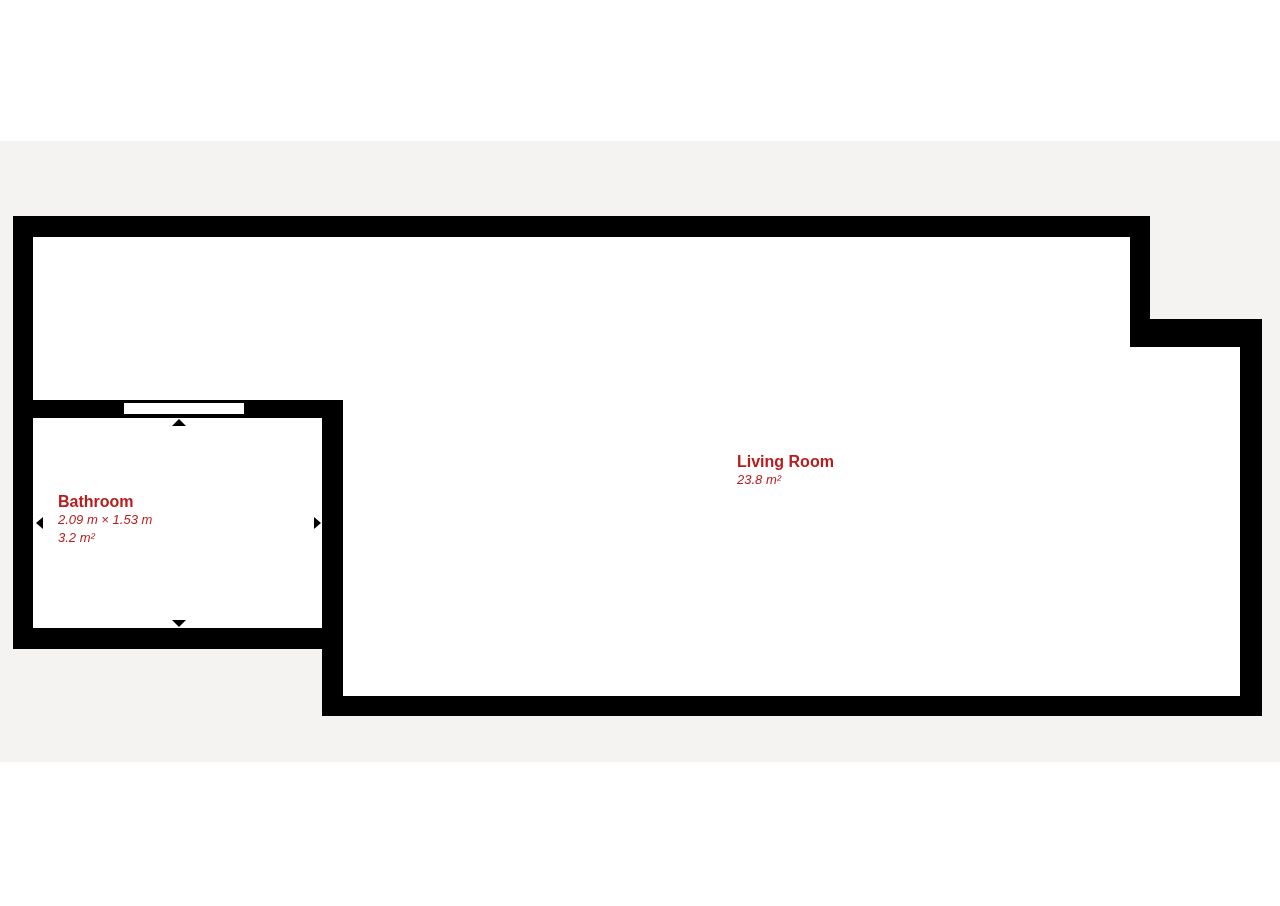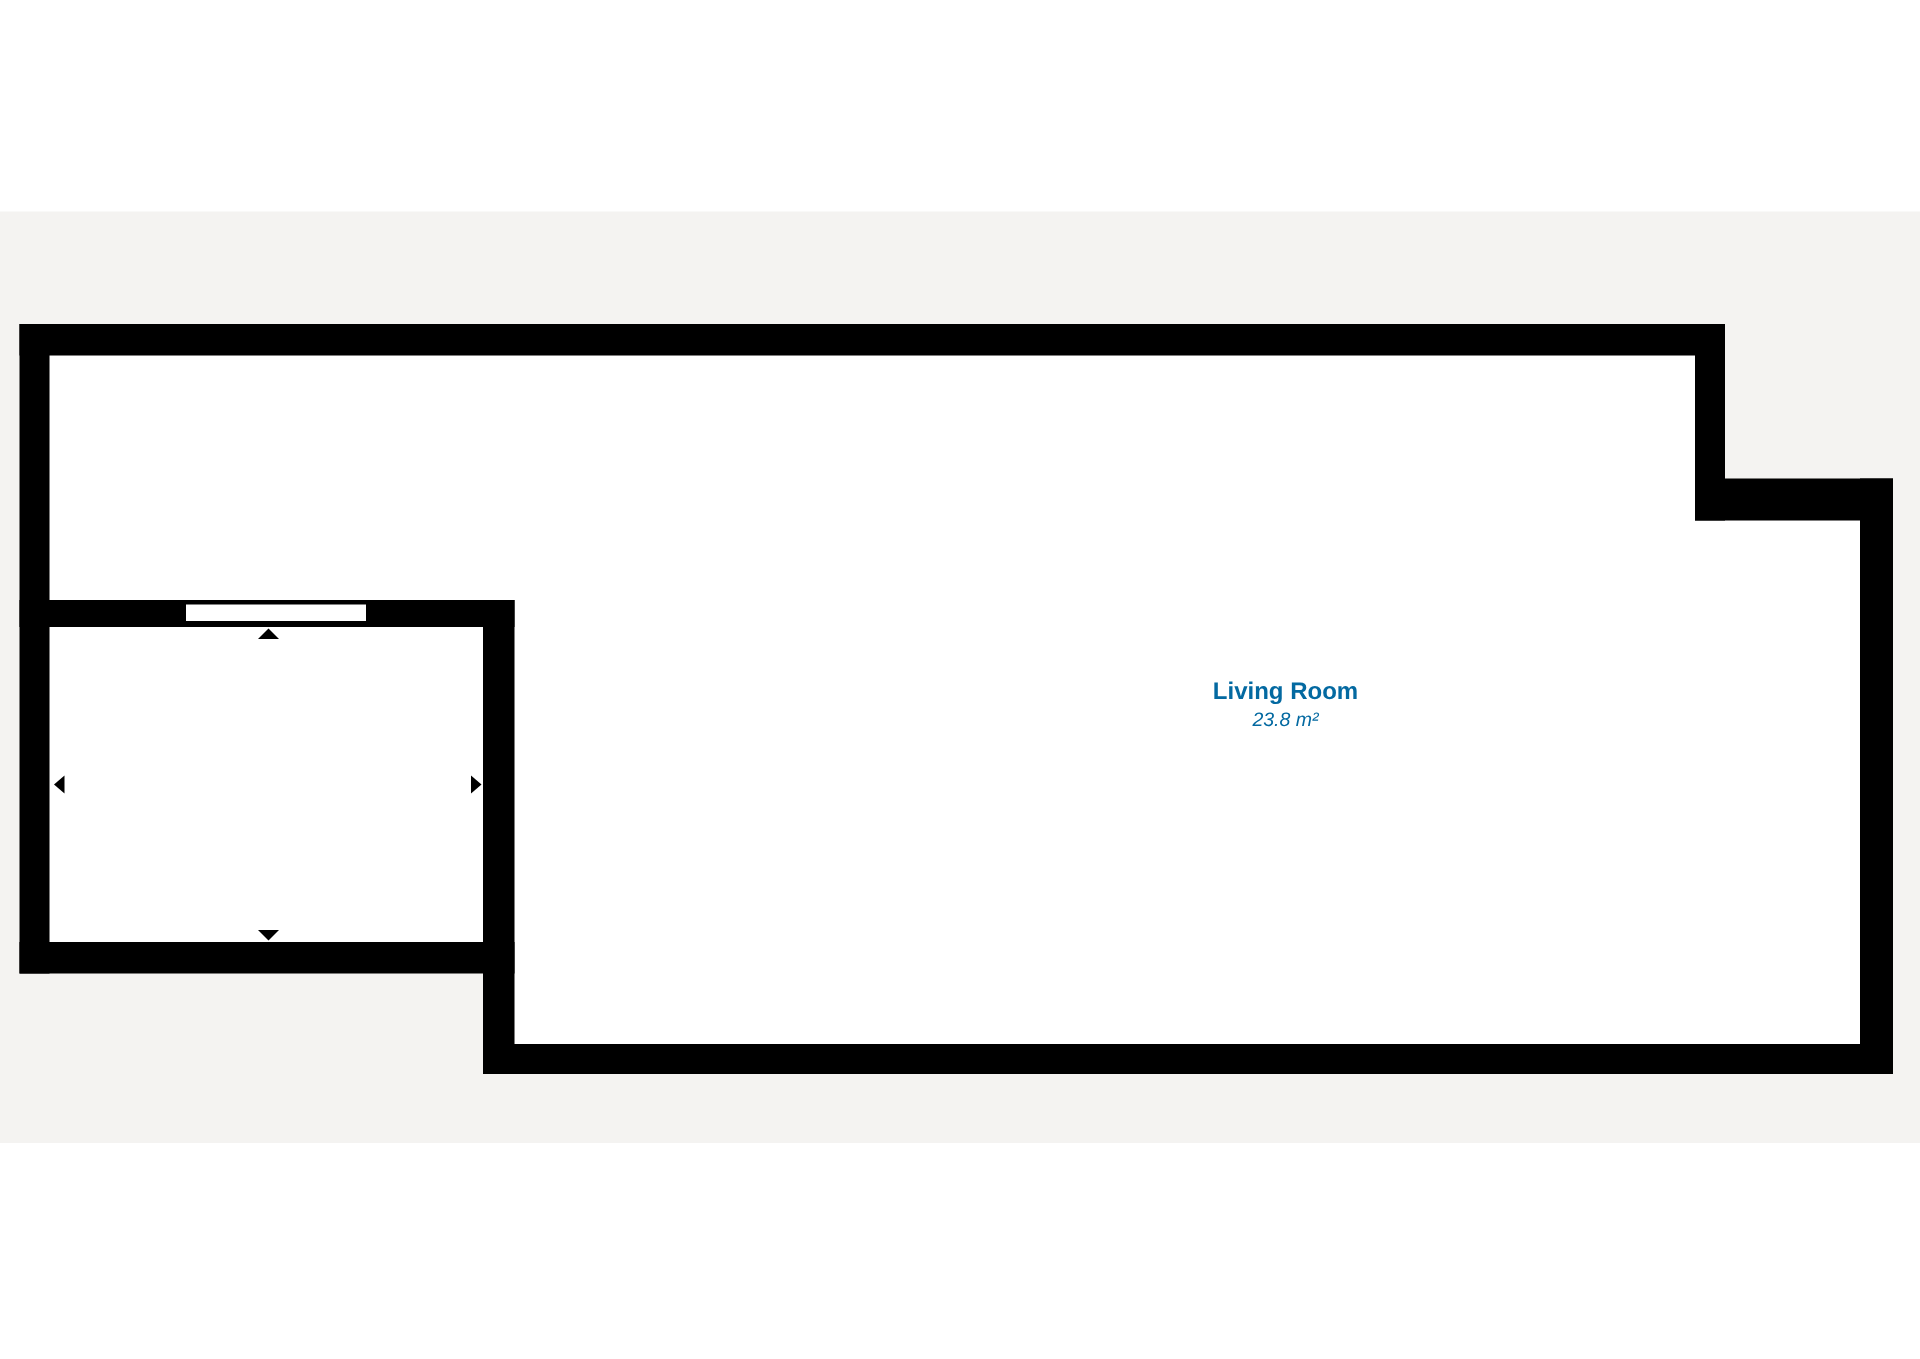--- a/index.html
+++ b/index.html
@@ -74,22 +74,22 @@
     left: 314px; top: 517px;
     border-top: 6px solid transparent;
     border-bottom: 6px solid transparent;
     border-left: 7px solid #000000;
   }
 
   
   .room-label {
     position: absolute;
     width: 240px;
-    text-align: center;
-    color: #0369a1;
+    text-align: left;
+    color: #b91c1c;
   }
   .room-label .room-name {
     font-size: 16px;
     font-weight: bold;
     line-height: 19px;
   }
   .room-label .room-dims,
   .room-label .room-area {
     font-size: 13px;
     line-height: 18px;
@@ -125,14 +125,19 @@
   <div class="abs arrow arrow-up"></div>
   <div class="abs arrow arrow-down"></div>
   <div class="abs arrow arrow-left"></div>
   <div class="abs arrow arrow-right"></div>
 
   <div class="room-label label-living">
     <div class="room-name">Living Room</div>
     <div class="room-area">23.8 m²</div>
   </div>
 
+  <div class="room-label label-bathroom">
+    <div class="room-name">Bathroom</div>
+    <div class="room-dims">2.09 m × 1.53 m</div>
+    <div class="room-area">3.2 m²</div>
+  </div>
 
 </div>
 
 </body></html>

